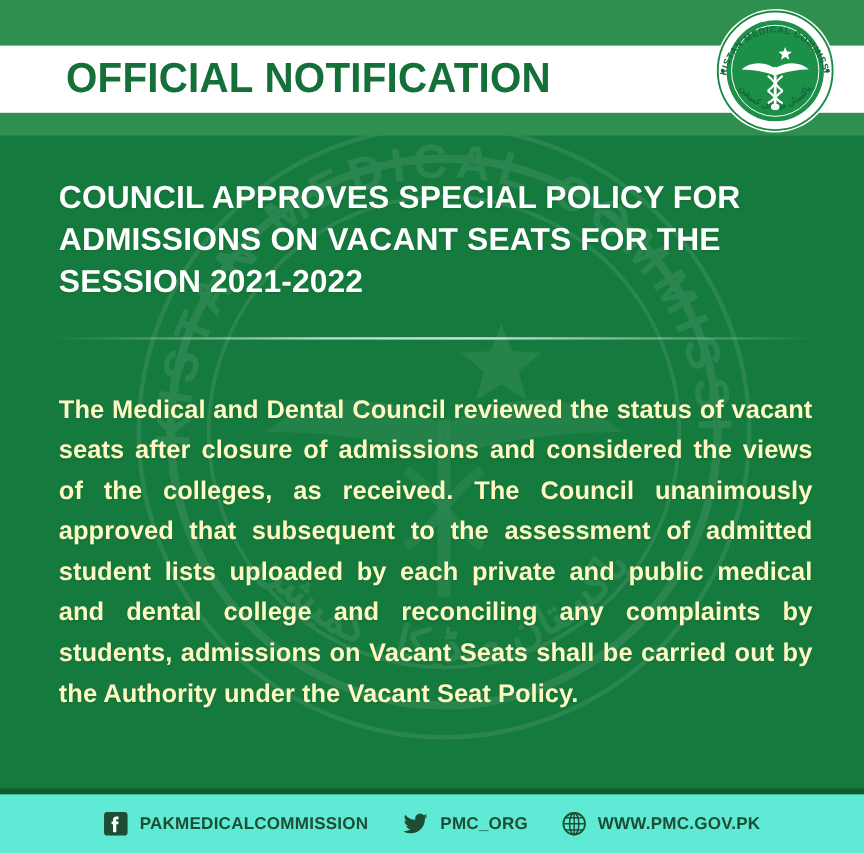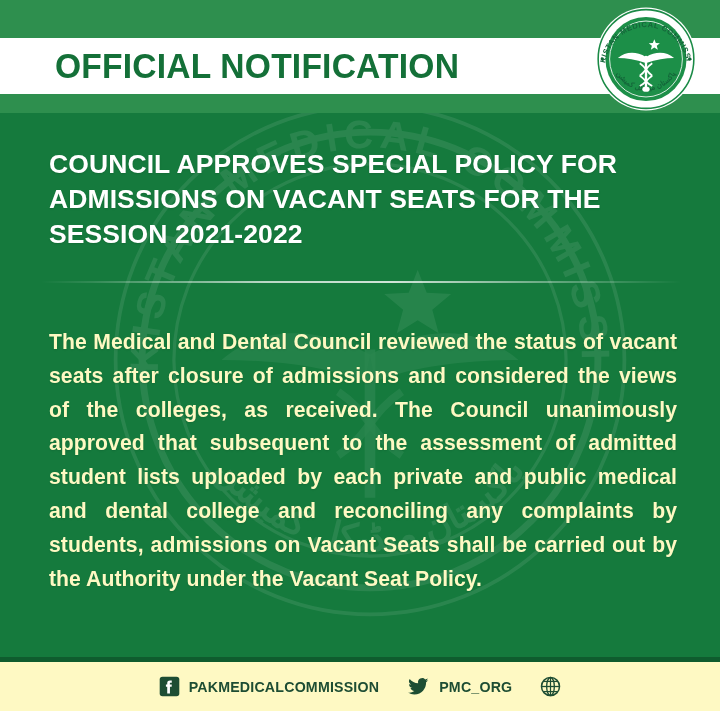--- a/index.html
+++ b/index.html
@@ -127,21 +127,21 @@
     position:absolute;
     left:0; top:657px;
     width:720px; height:5px;
     background:#0f5c2e;
     z-index:4;
   }
   .footer {
     position:absolute;
     left:0; top:662px;
     width:720px; height:49px;
-    background:#fef9c3;
+    background:#5eead4;
     z-index:4;
     display:flex;
     align-items:center;
     justify-content:center;
     gap:0px;
   }
   .f-item {
     display:flex;
     align-items:center;
     gap:9px;
@@ -252,17 +252,18 @@
 
     <div class="f-item">
       <svg class="f-icon" width="21" height="21" viewBox="0 0 24 24">
         <circle cx="12" cy="12" r="10.3" fill="none" stroke="#1d4d33" stroke-width="1.7"></circle>
         <ellipse cx="12" cy="12" rx="4.4" ry="10.3" fill="none" stroke="#1d4d33" stroke-width="1.5"></ellipse>
         <line x1="1.7" y1="12" x2="22.3" y2="12" stroke="#1d4d33" stroke-width="1.5"></line>
         <path d="M3.6 6.2h16.8" stroke="#1d4d33" stroke-width="1.4" fill="none"></path>
         <path d="M3.6 17.8h16.8" stroke="#1d4d33" stroke-width="1.4" fill="none"></path>
         <line x1="12" y1="1.7" x2="12" y2="22.3" stroke="#1d4d33" stroke-width="1.4"></line>
       </svg>
+      <span class="label">WWW.PMC.GOV.PK</span>
     </div>
 
   </div>
 
 </div>
 
 </body></html>

